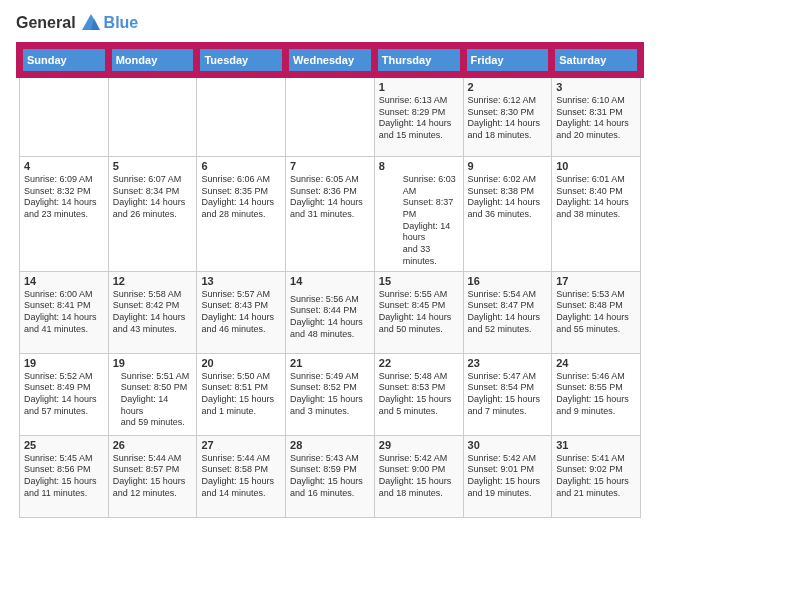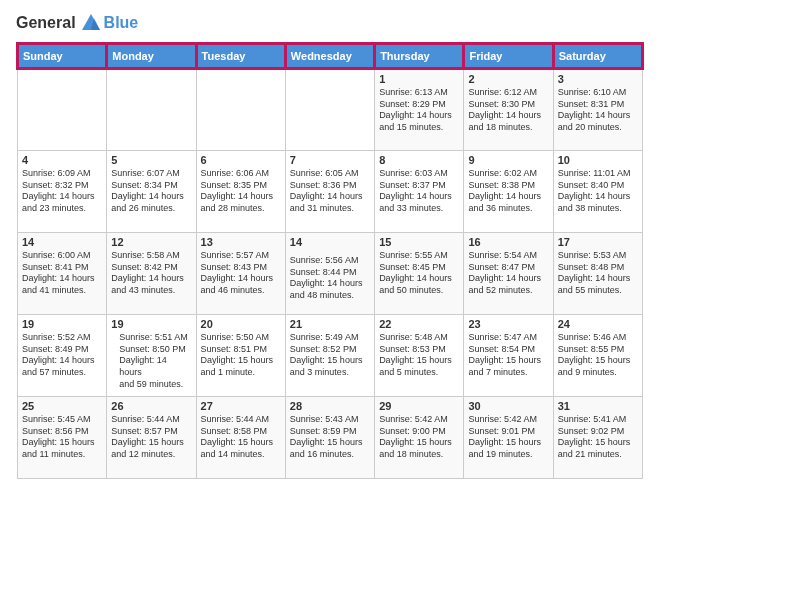--- a/index.html
+++ b/index.html
@@ -58,21 +58,21 @@
       border-collapse: collapse;
       font-size: 10px;
     }
     .calendar th {
       background: #4a90d9;
       color: #fff;
       padding: 5px 4px;
       text-align: left;
       font-size: 11px;
       font-weight: bold;
-      border: 3px solid #be185d;
+      border: 7px solid #be185d;
     }
     .calendar td {
       border: 1px solid #ccc;
       vertical-align: top;
       padding: 3px 4px;
       width: calc(100% / 7);
       height: 82px;
       background: #fff;
     }
     .calendar tr:nth-child(odd) td {
@@ -176,35 +176,35 @@
           </td>
           <td>
             <span class="day-number">7</span>
             <div class="day-info" style="white-space: pre-line;">Sunrise: 6:05 AM
 Sunset: 8:36 PM
 Daylight: 14 hours
 and 31 minutes.</div>
           </td>
           <td>
             <span class="day-number">8</span>
-            <div class="day-info" style="white-space: pre-line;">Sunrise: 6:03 AM
+            <div class="day-info" style="white-space: pre-line; margin-left: 24px;">Sunrise: 6:03 AM
 Sunset: 8:37 PM
 Daylight: 14 hours
 and 33 minutes.</div>
           </td>
           <td>
             <span class="day-number">9</span>
             <div class="day-info" style="white-space: pre-line;">Sunrise: 6:02 AM
 Sunset: 8:38 PM
 Daylight: 14 hours
 and 36 minutes.</div>
           </td>
           <td>
             <span class="day-number">10</span>
-            <div class="day-info" style="white-space: pre-line;">Sunrise: 11:01 AM
+            <div class="day-info" style="white-space: pre-line;">Sunrise: 6:01 AM
 Sunset: 8:40 PM
 Daylight: 14 hours
 and 38 minutes.</div>
           </td>
         </tr>
         <tr>
           <td>
             <span class="day-number">14</span>
             <div class="day-info" style="white-space: pre-line;">Sunrise: 6:00 AM
 Sunset: 8:41 PM

